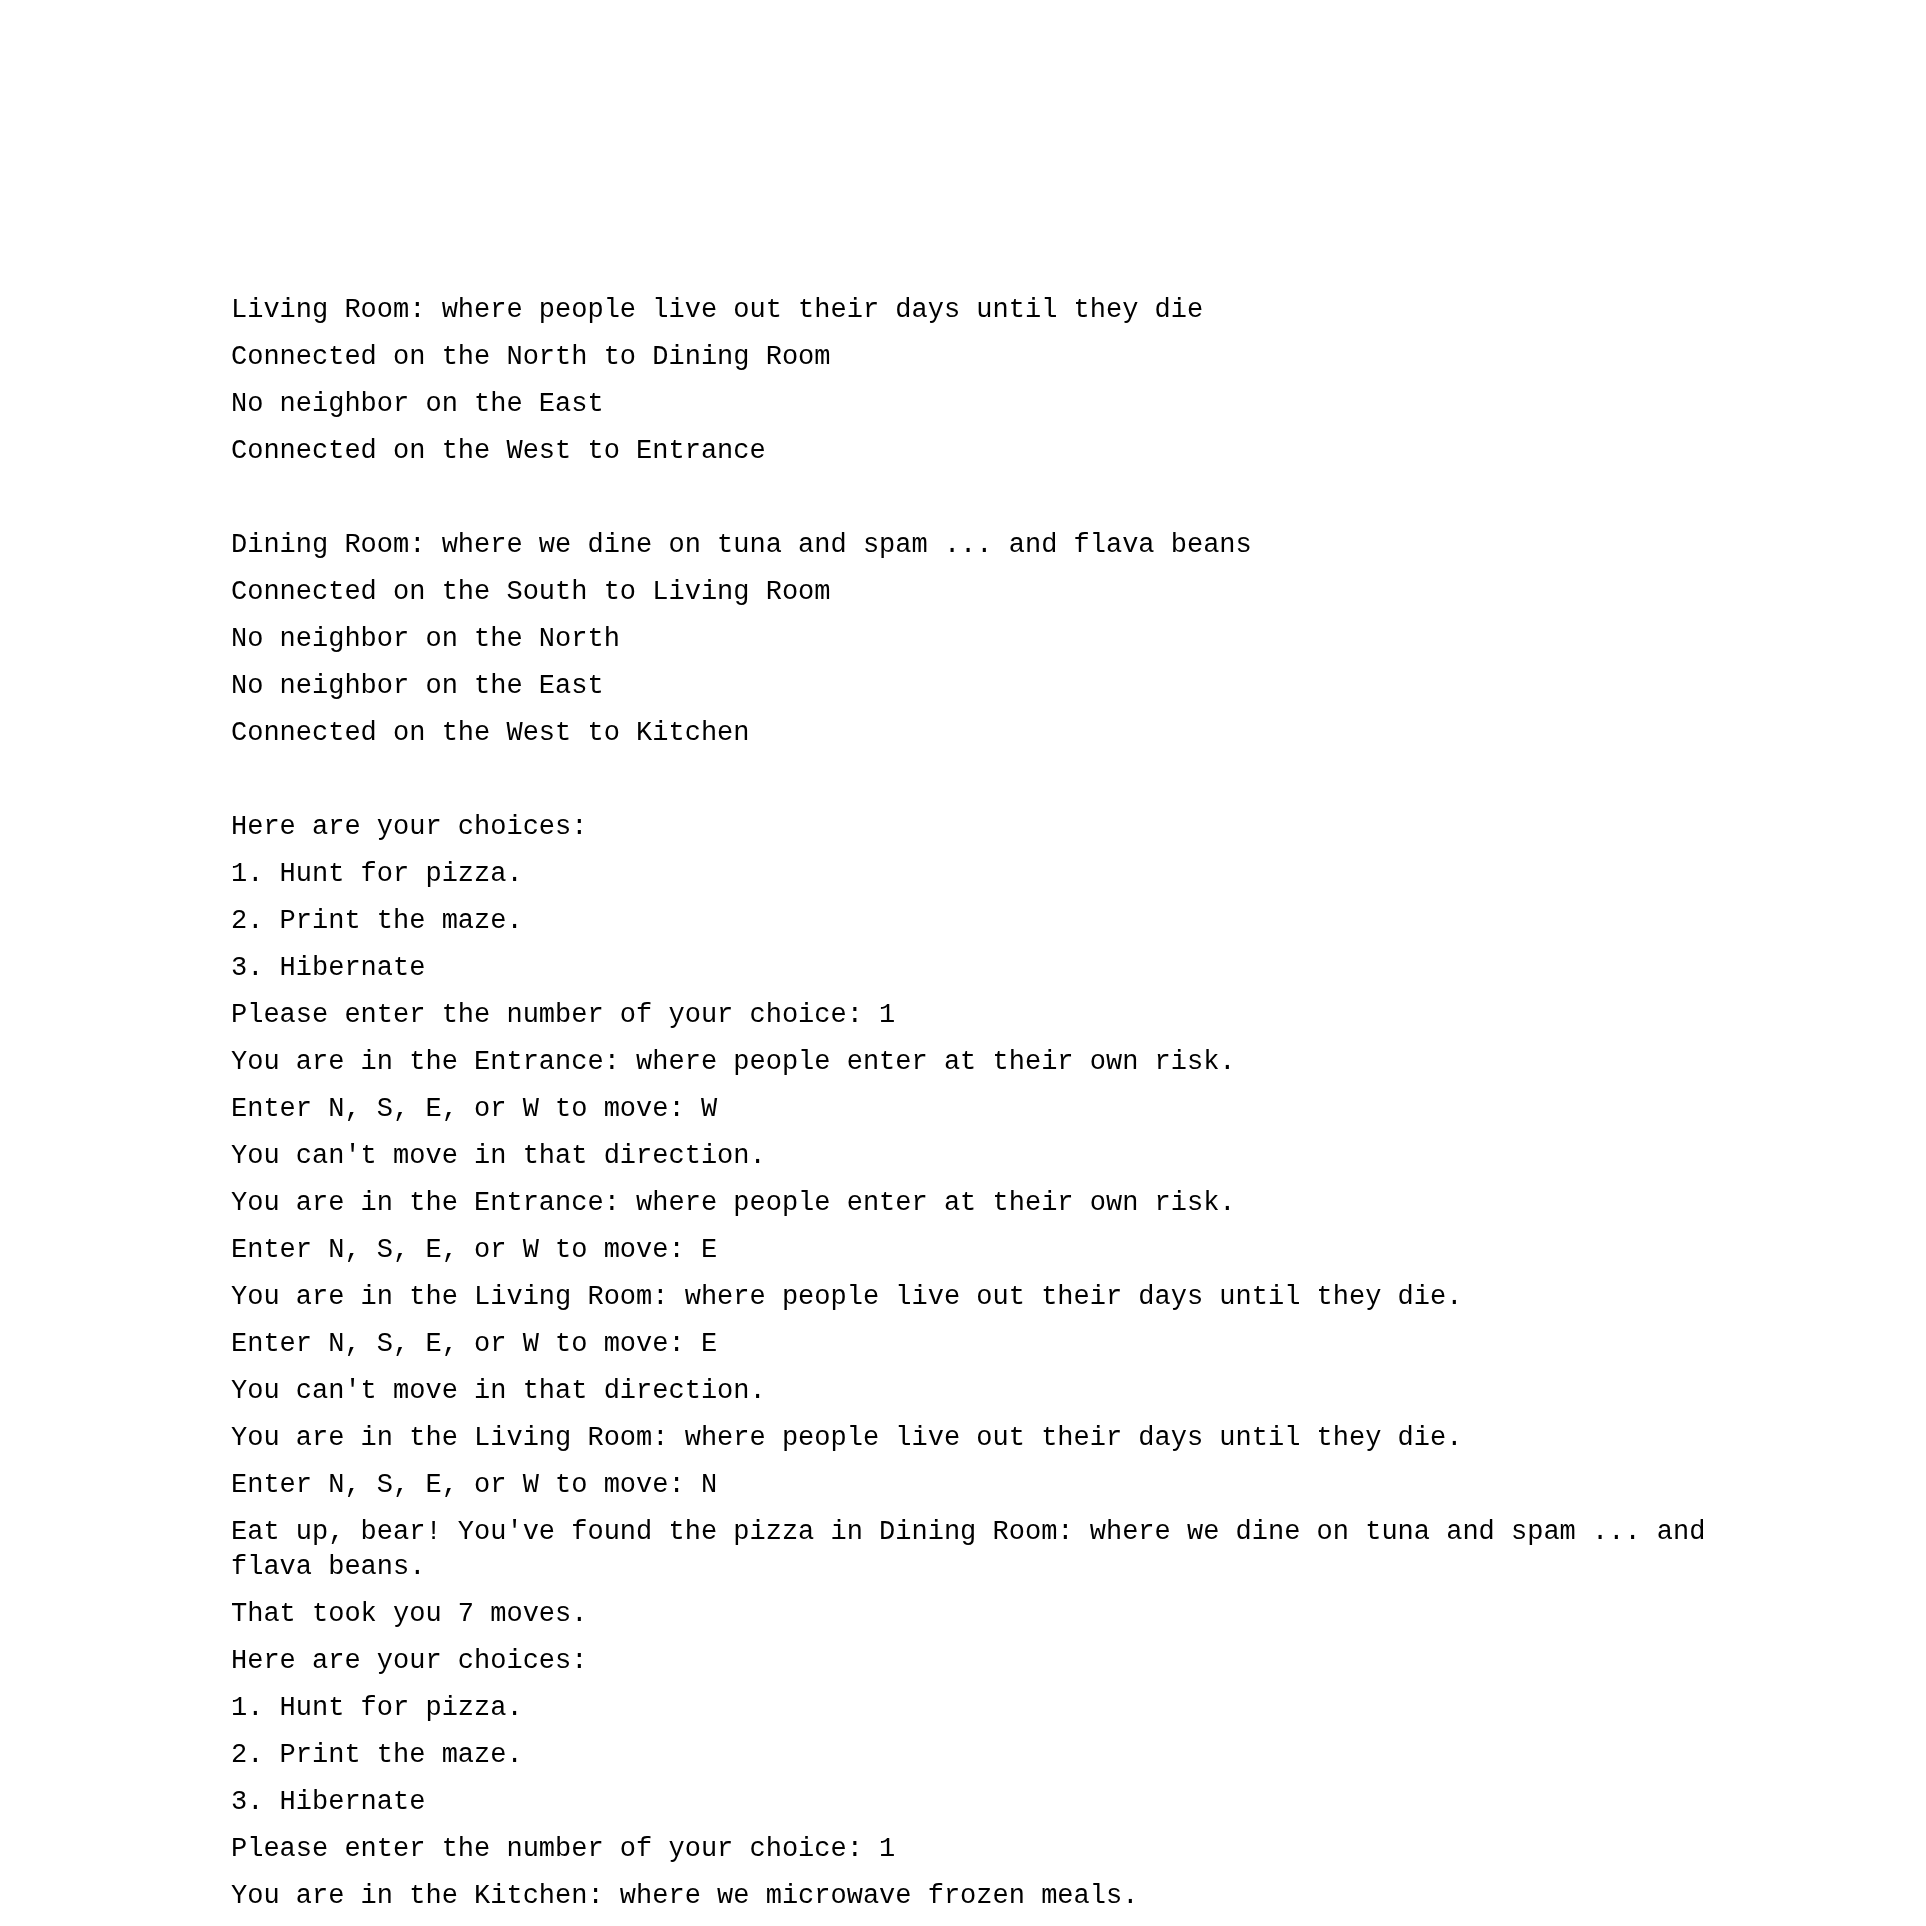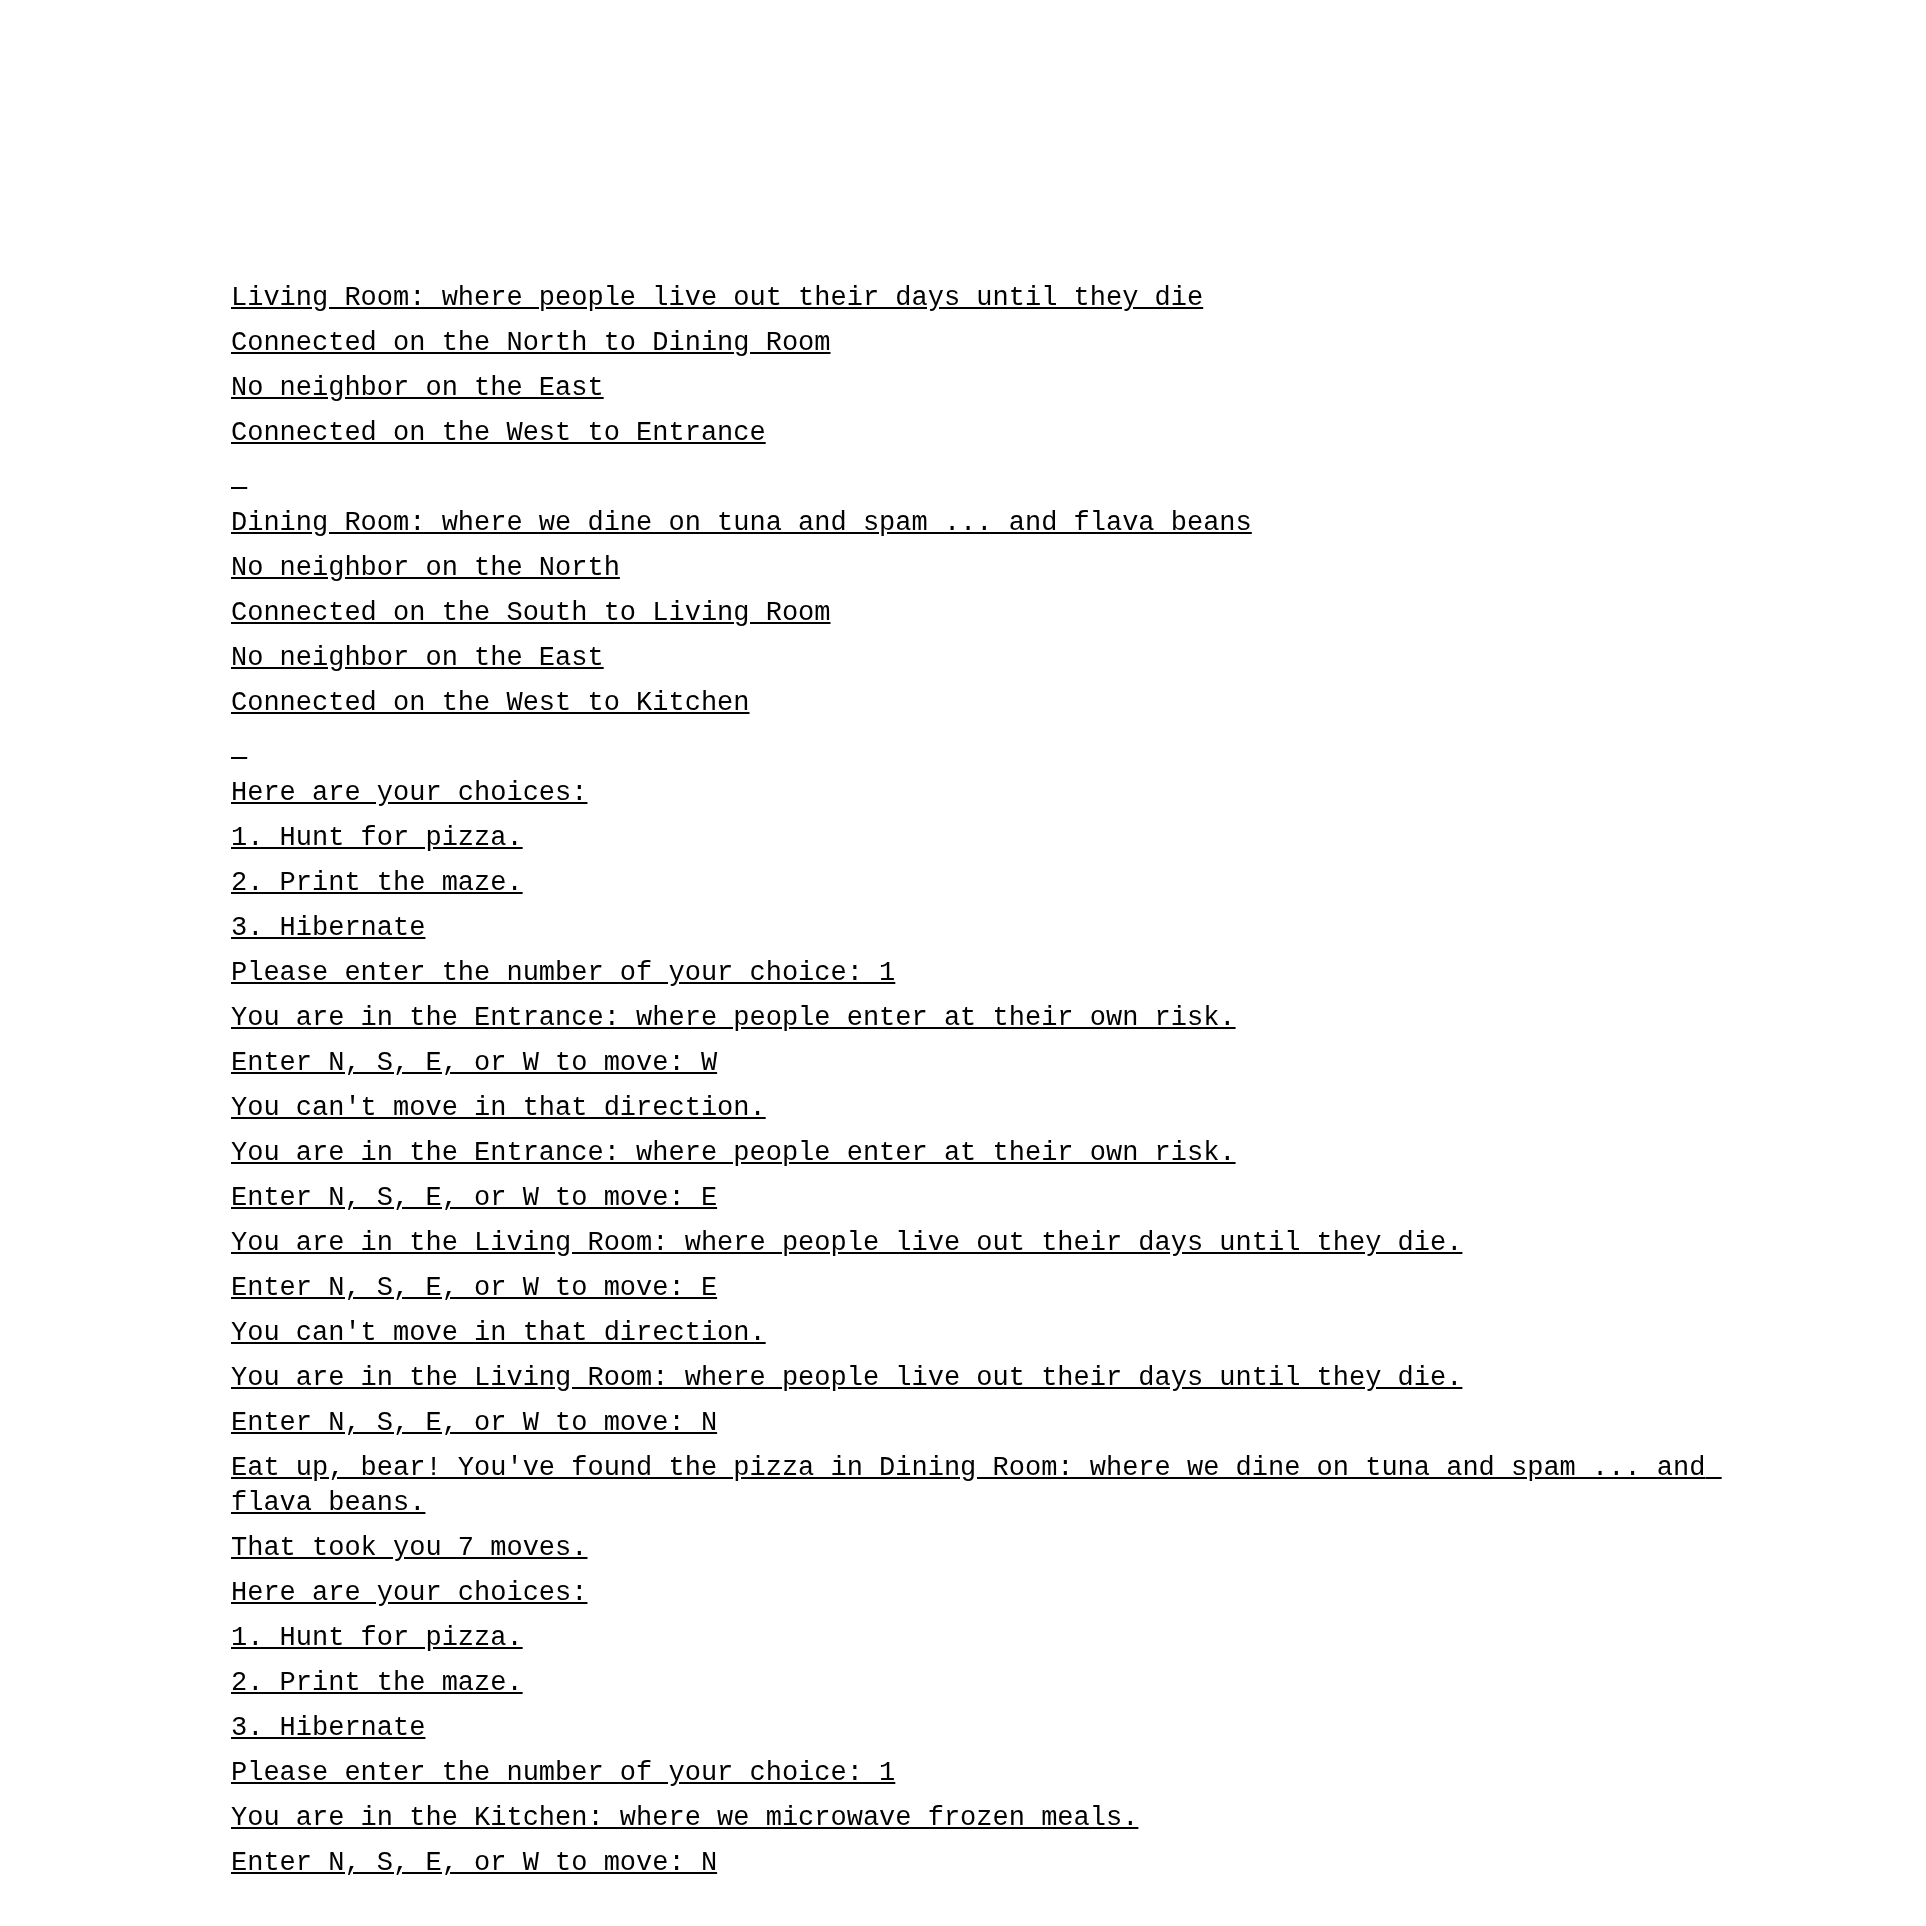--- a/index.html
+++ b/index.html
@@ -27,41 +27,40 @@
     left: 231px;
     top: 281px;
     width: 1541px;
     color: #000000;
     font-family: "Liberation Mono", "DejaVu Sans Mono", monospace;
     font-size: 27px;
     font-weight: 400;
     letter-spacing: 0;
   }
   .terminal-output p.line {
-    margin: 0 0 10px 0;
+    margin: 12px 0 10px 0;
     line-height: 35px;
     white-space: pre-wrap;
     word-break: normal;
     overflow-wrap: break-word;
-    text-decoration: underline;
   }
 </style>
 </head>
 <body>
 
 <div class="page">
   <div class="terminal-output" id="terminal-output">
       <p class="line">Living Room: where people live out their days until they die</p>
       <p class="line">Connected on the North to Dining Room</p>
       <p class="line">No neighbor on the East</p>
       <p class="line">Connected on the West to Entrance</p>
       <p class="line">&nbsp;</p>
       <p class="line">Dining Room: where we dine on tuna and spam ... and flava beans</p>
+      <p class="line">Connected on the South to Living Room</p>
       <p class="line">No neighbor on the North</p>
-      <p class="line">Connected on the South to Living Room</p>
       <p class="line">No neighbor on the East</p>
       <p class="line">Connected on the West to Kitchen</p>
       <p class="line">&nbsp;</p>
       <p class="line">Here are your choices:</p>
       <p class="line">1. Hunt for pizza.</p>
       <p class="line">2. Print the maze.</p>
       <p class="line">3. Hibernate</p>
       <p class="line">Please enter the number of your choice: 1</p>
       <p class="line">You are in the Entrance: where people enter at their own risk.</p>
       <p class="line">Enter N, S, E, or W to move: W</p>

